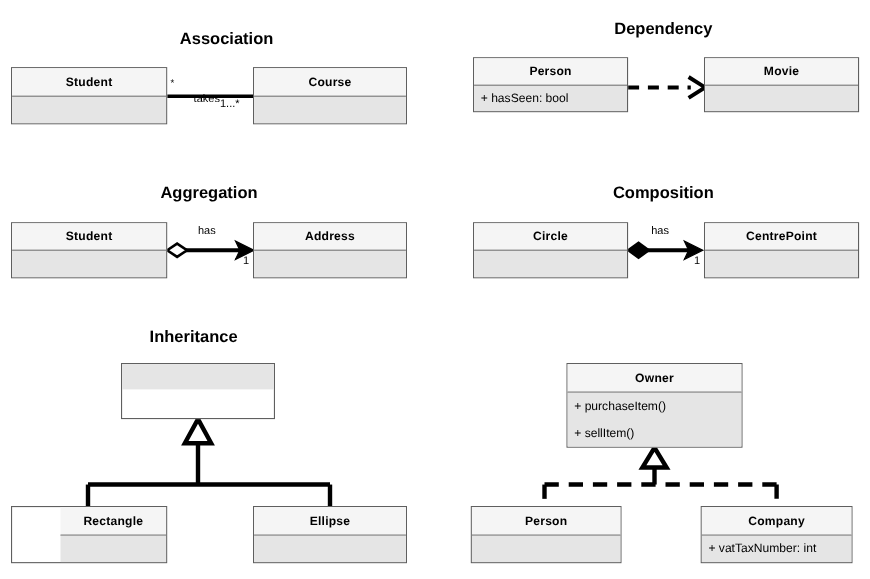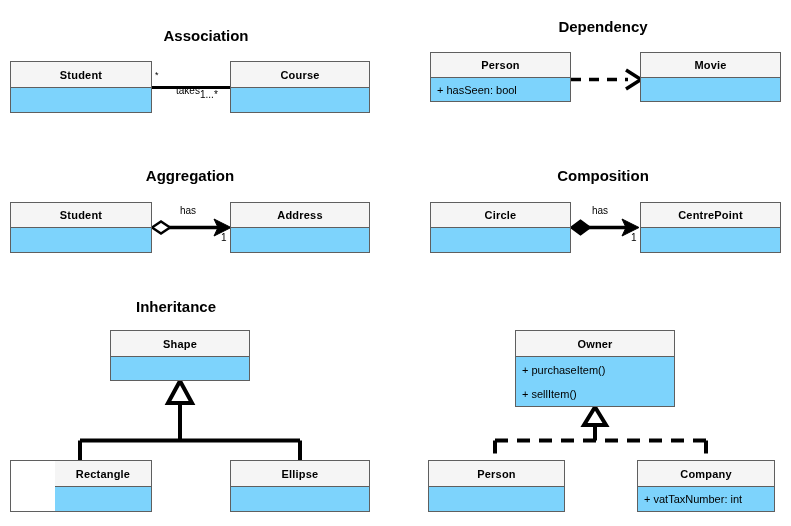--- a/index.html
+++ b/index.html
@@ -45,21 +45,21 @@
     font-size: 11px;
     font-weight: bold;
     text-align: center;
     display: flex;
     align-items: center;
     justify-content: center;
     letter-spacing: 0.2px;
   }
   .uml-body {
     box-sizing: border-box;
-    background: #7dd3fc;
+    background: #e5e5e5;
     display: flex;
     flex-direction: column;
     justify-content: flex-start;
   }
   .uml-member {
     font-size: 11px;
     font-weight: normal;
     text-align: left;
     padding-left: 6px;
     display: flex;
@@ -173,21 +173,20 @@
     <div class="uml-header" style="height:25px;">CentrePoint</div>
     <div class="uml-body" style="height:24px;"></div>
   </div>
 
   <div class="edge-label" style="left:592px; top:205px;">has</div>
   <div class="edge-label" style="left:631px; top:232px;">1</div>
 
   <div class="section-title" style="left:76px; top:298px; width:200px;">Inheritance</div>
 
   <div class="umlbox" style="left:110px; top:330px; width:140px; height:51px;">
-    <div class="uml-header" style="height:26px;">Shape</div>
     <div class="uml-body" style="height:23px;"></div>
   </div>
 
   <div class="umlbox" style="left:10px; top:460px; width:142px; height:52px;padding-left:44px;">
     <div class="uml-header" style="height:26px;">Rectangle</div>
     <div class="uml-body" style="height:24px;"></div>
   </div>
 
   <div class="umlbox" style="left:230px; top:460px; width:140px; height:52px;">
     <div class="uml-header" style="height:26px;">Ellipse</div>

